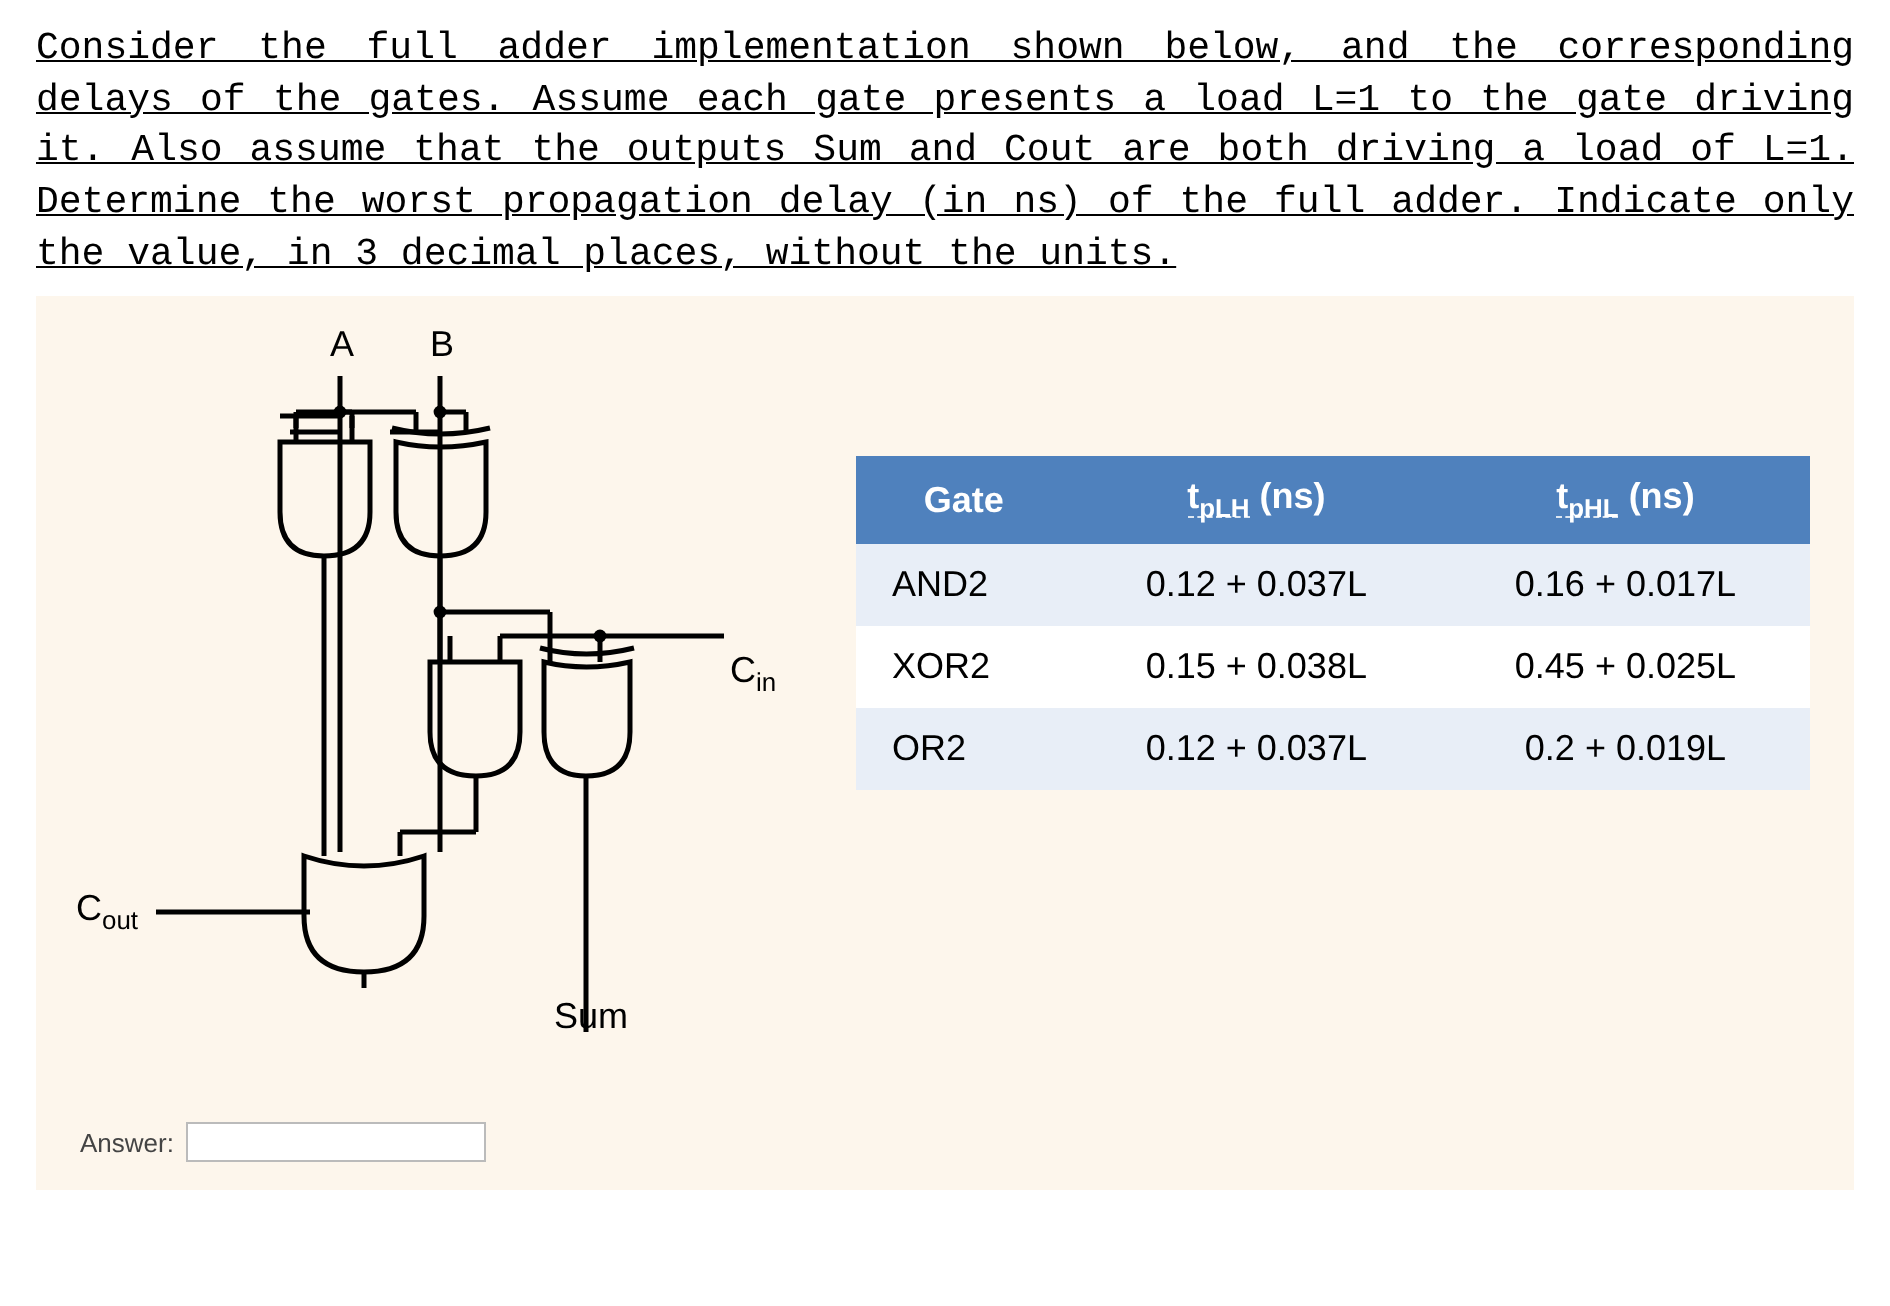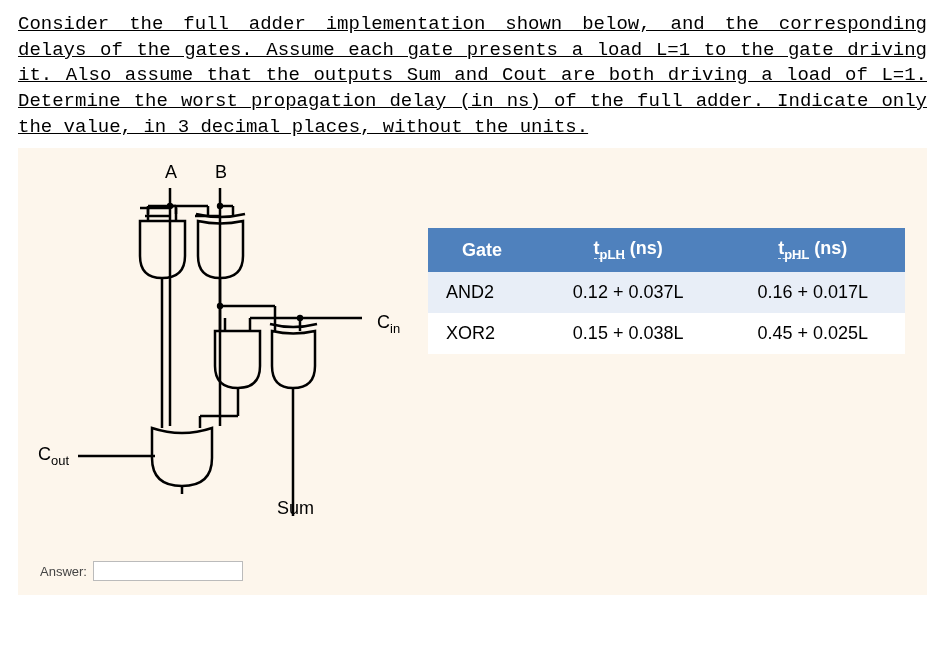--- a/index.html
+++ b/index.html
@@ -102,21 +102,21 @@
 <body>
 
 <div class="question-text">Consider the full adder implementation shown below, and the corresponding delays of the gates. Assume each gate presents a load L=1 to the gate driving it. Also assume that the outputs Sum and Cout are both driving a load of L=1. Determine the worst propagation delay (in ns) of the full adder. Indicate only the value, in 3 decimal places, without the units.</div>
 
 <div class="figure-area">
   <div class="figure-row">
 
     <div class="circuit-col">
       <span class="circuit-label" style="left:125px; top:-4px;">A</span>
       <span class="circuit-label" style="left:175px; top:-4px;">B</span>
-      <span class="circuit-label" style="left:325px; top:146px;margin-left:12px;">C<span class="sub">in</span></span>
+      <span class="circuit-label" style="left:325px; top:159px;">C<span class="sub">in</span></span>
       <span class="circuit-label" style="left:-2px; top:278px;">C<span class="sub">out</span></span>
       <span class="circuit-label" style="left:237px; top:332px;">Sum</span>
 
       <svg width="360" height="370">
         <g stroke="#000" stroke-width="2.5" fill="none">
 
           <line x1="130" y1="22" x2="130" y2="260"></line>
 
           <line x1="180" y1="22" x2="180" y2="165"></line>
 
@@ -214,20 +214,25 @@
           <tr>
             <td>AND2</td>
             <td>0.12 + 0.037L</td>
             <td>0.16 + 0.017L</td>
           </tr>
           <tr>
             <td>XOR2</td>
             <td>0.15 + 0.038L</td>
             <td>0.45 + 0.025L</td>
           </tr>
+          <tr>
+            <td>OR2</td>
+            <td>0.12 + 0.037L</td>
+            <td>0.2 + 0.019L</td>
+          </tr>
         </tbody>
       </table>
     </div>
 
   </div>
 
   <div class="answer-row">
     <span>Answer:</span>
     <input type="text" value="" style="">
   </div>

